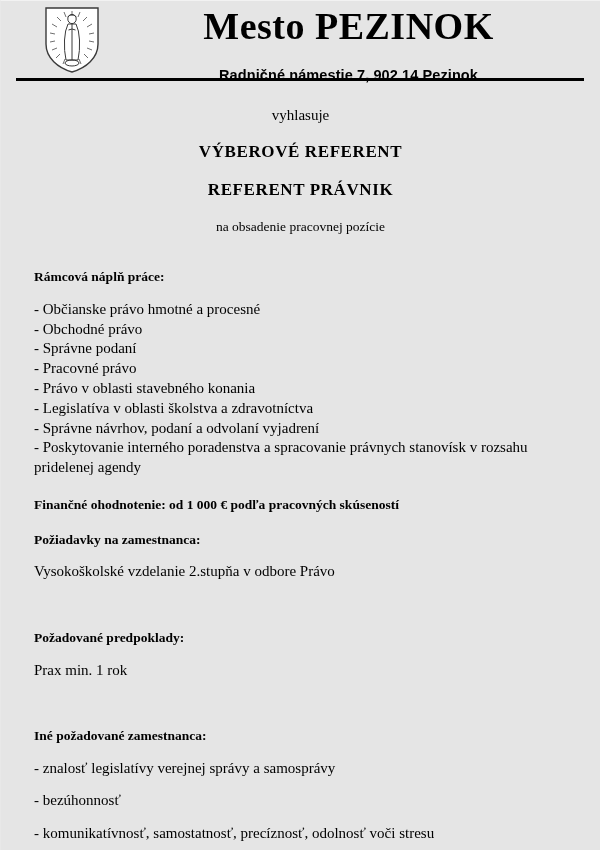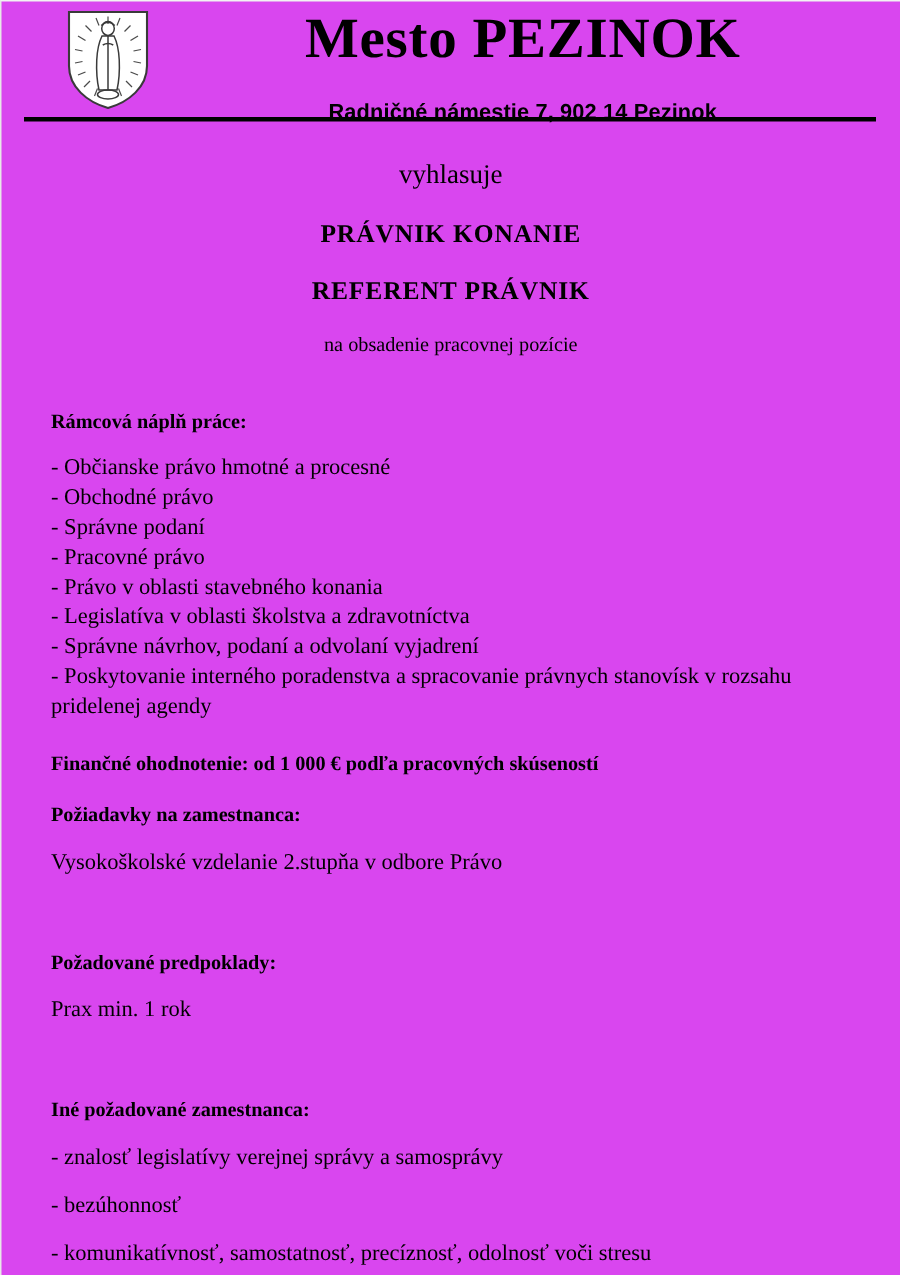--- a/index.html
+++ b/index.html
@@ -14,21 +14,21 @@
     position: relative;
     overflow: hidden;
     font-family: "Liberation Serif", "DejaVu Serif", serif;
     color: #000000;
     -webkit-font-smoothing: antialiased;
   }
 
   .page {
     position: absolute;
     inset: 0;
-    background: #d946ef;
+    background: #e5e5e5;
     border-left: 1px solid #e8e8e8;
     border-top: 1px solid #f2f2f2;
     box-sizing: border-box;
   }
 
   
   .letterhead {
     position: relative;
     height: 80px;
   }
@@ -75,21 +75,21 @@
     height: 3px;
     background: #000000;
   }
 
   
   .announce {
     margin-top: 25px;
     text-align: center;
   }
   .announce-line { line-height: 1.2; }
-  .announce .lead          { font-size: 18px; }
+  .announce .lead          { font-size: 15px; }
   .announce .headline      { font-size: 17px; font-weight: bold; letter-spacing: 0.6px; margin-top: 18px; }
   .announce .subject       { font-size: 13.5px; margin-top: 18px; }
   .announce .position      { font-size: 17px; font-weight: bold; letter-spacing: 0.6px; margin-top: 18px; }
 
   
   .body {
     margin: 0;
     padding: 0 18px 0 33px;
   }
 
@@ -173,21 +173,21 @@
     <div class="masthead">
       <div class="masthead-title">Mesto PEZINOK</div>
       <div class="masthead-sub">Radničné námestie 7, 902 14 Pezinok</div>
     </div>
 
     <div class="rule"></div>
   </div>
 
   <div class="announce">
     <div class="announce-line lead">vyhlasuje</div>
-    <div class="announce-line headline">PRÁVNIK KONANIE</div>
+    <div class="announce-line headline">VÝBEROVÉ REFERENT</div>
     <div class="announce-line position">REFERENT PRÁVNIK</div>
     <div class="announce-line subject">na obsadenie pracovnej pozície</div>
   </div>
 
   <div class="body">
 
     <div class="gap-xl"></div>
 
     <div class="sec-heading">Rámcová náplň práce:</div>
 

